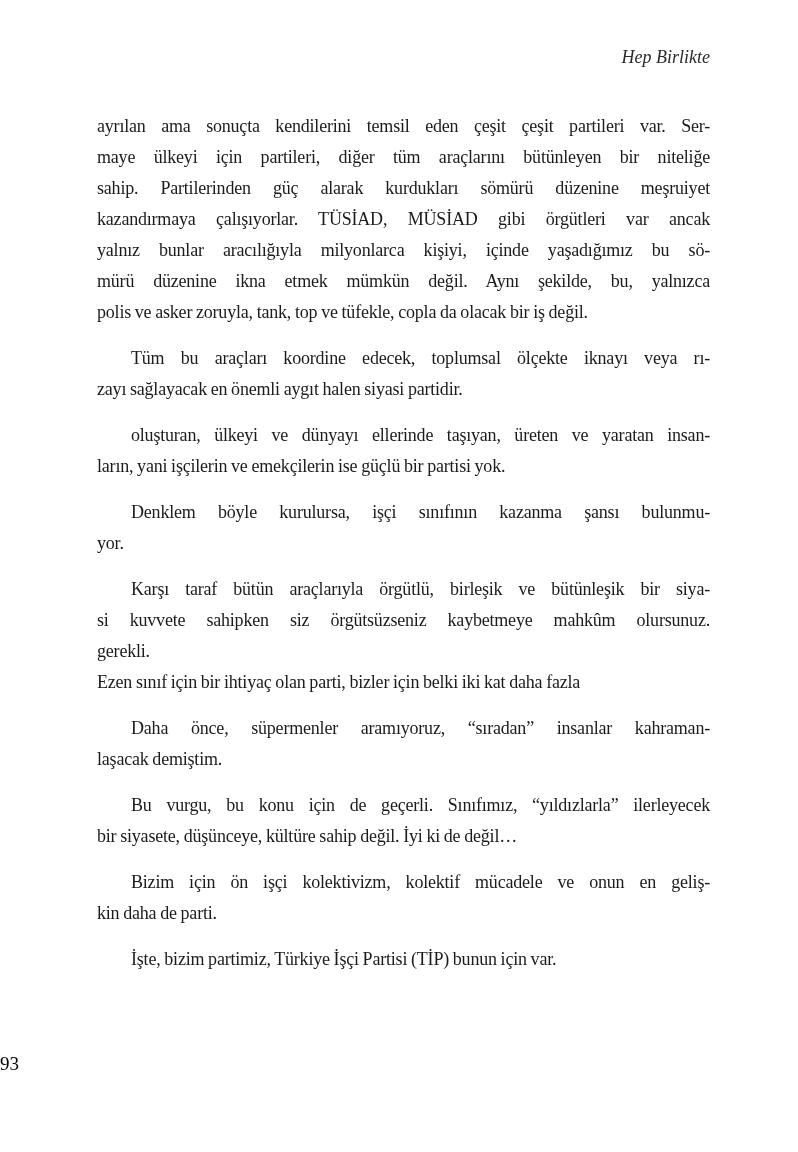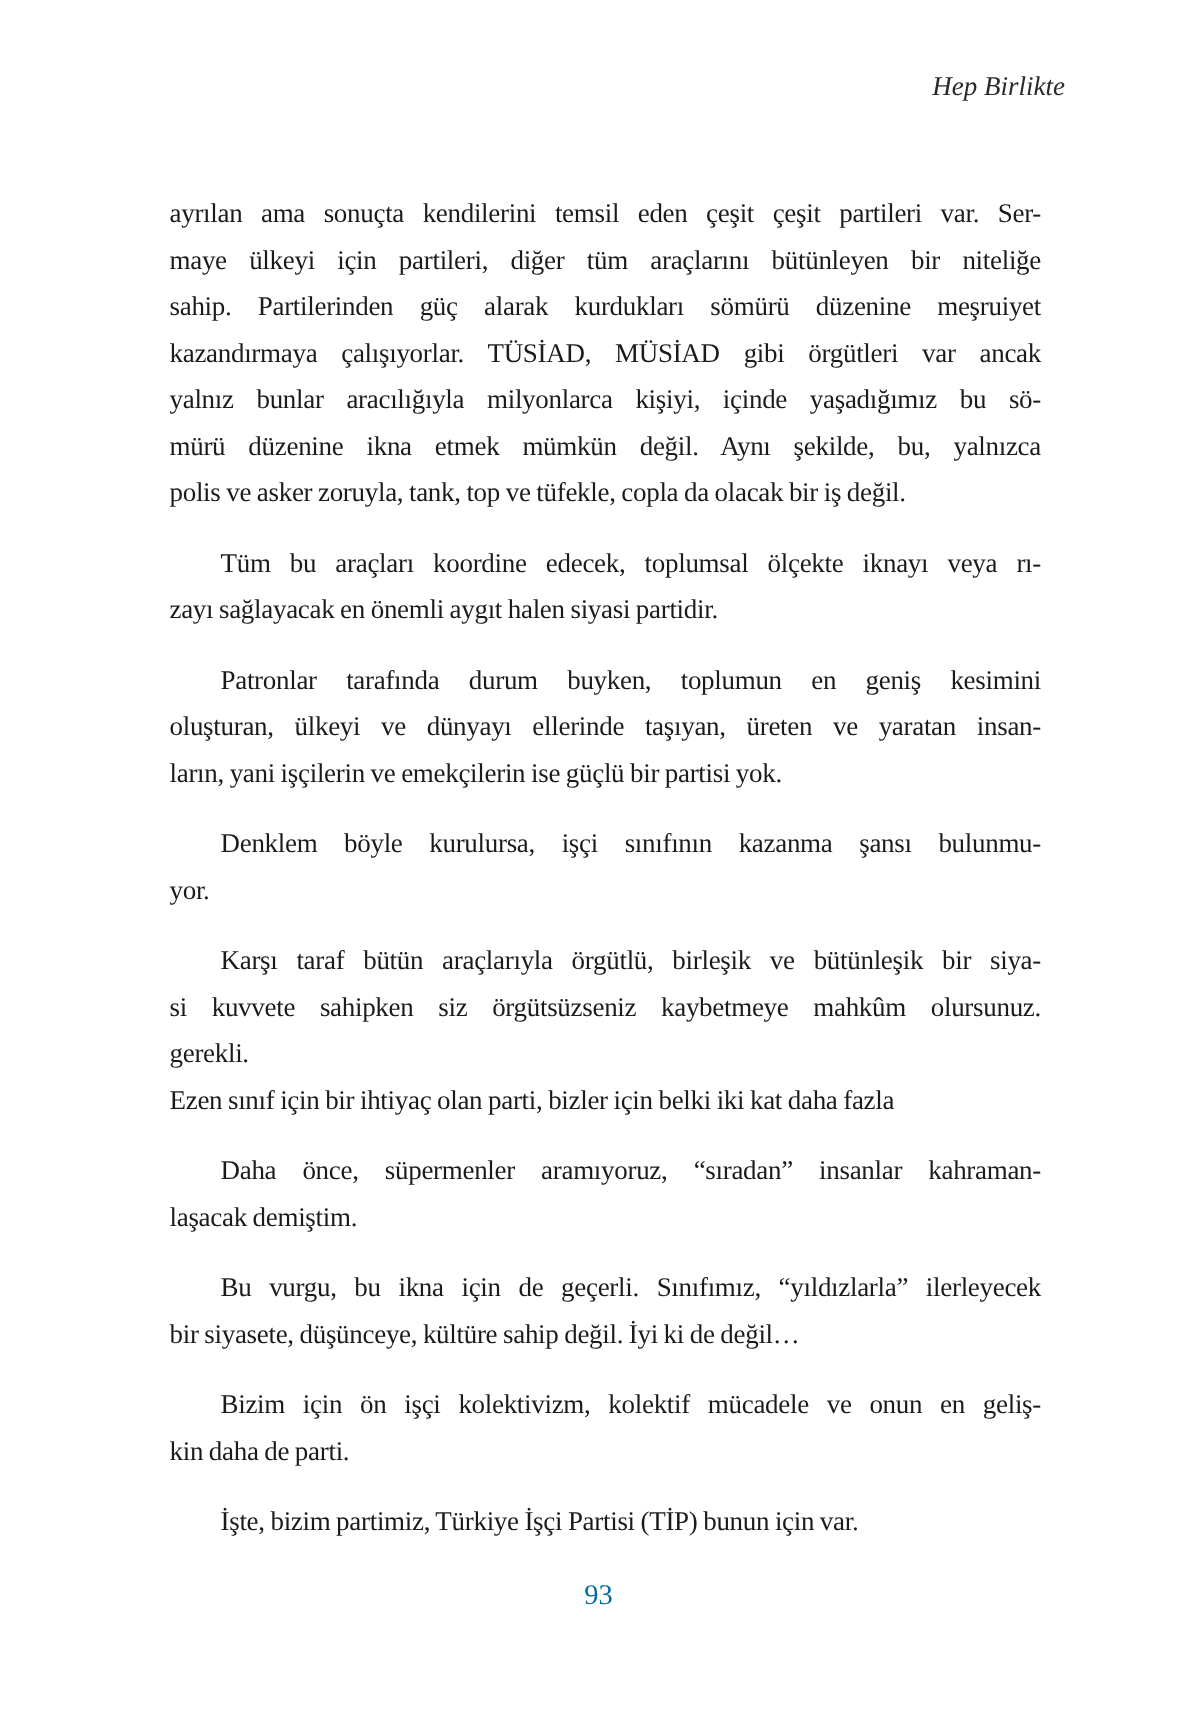--- a/index.html
+++ b/index.html
@@ -26,21 +26,21 @@
     line-height: 22px;
     color: #2a2a2a;
   }
   .text-block {
     position: absolute;
     left: 97px;
     top: 111px;
     width: 613px;
   }
   .para {
-    margin: 16px;
+    margin: 0;
   }
   .para + .para {
     margin-top: 15px;
   }
   .line {
     font-size: 18px;
     line-height: 31px;
     letter-spacing: -0.2px;
     word-spacing: -0.5px;
     text-align: justify;
@@ -51,24 +51,23 @@
     text-align-last: left;
   }
   .para.indent .line:first-child {
     padding-left: 34px;
   }
   .page-number {
     position: absolute;
     top: 1052px;
     left: 0;
     width: 100%;
-    text-align: center;
     font-size: 19px;
     line-height: 24px;
-    color: #0369a1;
+    color: #000000;
   }
 </style>
 </head>
 <body>
 
 <div class="page">
   <div class="running-header">Hep Birlikte</div>
 
   <div class="text-block">
 
@@ -79,40 +78,39 @@
         <div class="line">kazandırmaya çalışıyorlar. TÜSİAD, MÜSİAD gibi örgütleri var ancak</div>
         <div class="line">yalnız bunlar aracılığıyla milyonlarca kişiyi, içinde yaşadığımız bu sö-</div>
         <div class="line">mürü düzenine ikna etmek mümkün değil. Aynı şekilde, bu, yalnızca</div>
         <div class="line">polis ve asker zoruyla, tank, top ve tüfekle, copla da olacak bir iş değil.</div>
       </div>
       <div class="para indent">
         <div class="line">Tüm bu araçları koordine edecek, toplumsal ölçekte iknayı veya rı-</div>
         <div class="line">zayı sağlayacak en önemli aygıt halen siyasi partidir.</div>
       </div>
       <div class="para indent">
-        <div class="line">Patronlar tarafında durum buyken, toplumun en geniş kesimini</div>
         <div class="line">oluşturan, ülkeyi ve dünyayı ellerinde taşıyan, üreten ve yaratan insan-</div>
         <div class="line">ların, yani işçilerin ve emekçilerin ise güçlü bir partisi yok.</div>
       </div>
       <div class="para indent">
         <div class="line">Denklem böyle kurulursa, işçi sınıfının kazanma şansı bulunmu-</div>
         <div class="line">yor.</div>
       </div>
       <div class="para indent">
         <div class="line">Karşı taraf bütün araçlarıyla örgütlü, birleşik ve bütünleşik bir siya-</div>
         <div class="line">si kuvvete sahipken siz örgütsüzseniz kaybetmeye mahkûm olursunuz.</div>
         <div class="line">gerekli.</div>
         <div class="line">Ezen sınıf için bir ihtiyaç olan parti, bizler için belki iki kat daha fazla</div>
       </div>
       <div class="para indent">
         <div class="line">Daha önce, süpermenler aramıyoruz, “sıradan” insanlar kahraman-</div>
         <div class="line">laşacak demiştim.</div>
       </div>
       <div class="para indent">
-        <div class="line">Bu vurgu, bu ikna için de geçerli. Sınıfımız, “yıldızlarla” ilerleyecek</div>
+        <div class="line">Bu vurgu, bu konu için de geçerli. Sınıfımız, “yıldızlarla” ilerleyecek</div>
         <div class="line">bir siyasete, düşünceye, kültüre sahip değil. İyi ki de değil…</div>
       </div>
       <div class="para indent">
         <div class="line">Bizim için ön işçi kolektivizm, kolektif mücadele ve onun en geliş-</div>
         <div class="line">kin daha de parti.</div>
       </div>
       <div class="para indent">
         <div class="line">İşte, bizim partimiz, Türkiye İşçi Partisi (TİP) bunun için var.</div>
       </div>
     </div>

